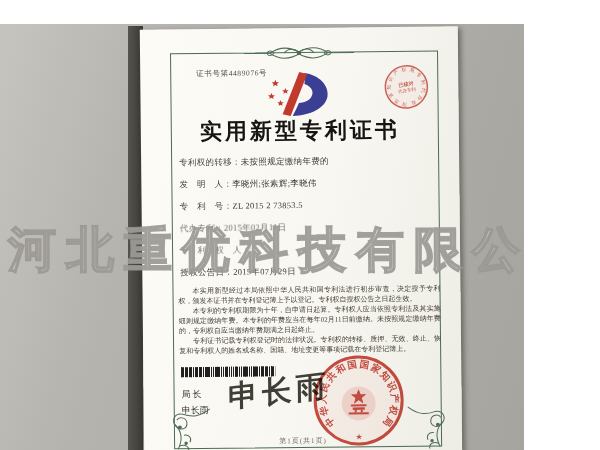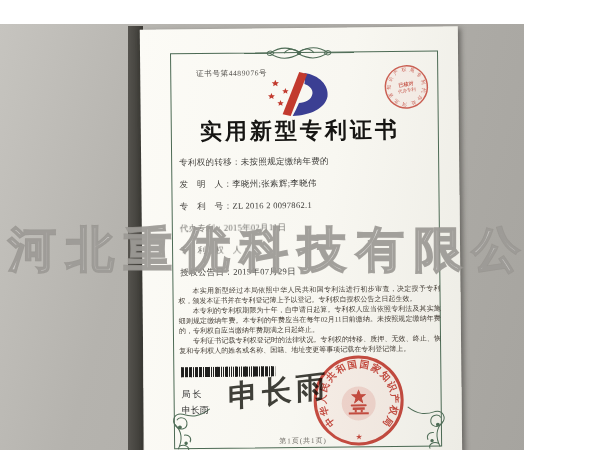--- a/index.html
+++ b/index.html
@@ -154,21 +154,21 @@
     <div class="title">实用新型专利证书</div>
 
     <div class="fields">
       <div class="field-row">
         <span class="lbl">专利权的转移：</span><span>未按照规定缴纳年费的</span>
       </div>
       <div class="field-row">
         <span class="lbl">发　明　人：</span><span>李晓州;张素辉;李晓伟</span>
       </div>
       <div class="field-row">
-        <span class="lbl">专　利　号：</span><span>ZL 2016 2 0097862.1</span>
+        <span class="lbl">专　利　号：</span><span>ZL 2015 2 73853.5</span>
       </div>
       <div class="field-row obscured">
         <span class="lbl">代办专利：</span><span>2015年02月11日</span>
       </div>
       <div class="field-row obscured">
         <span class="lbl">专　利　权　人：</span><span></span>
       </div>
       <div class="field-row">
         <span class="lbl">授权公告日：</span><span>2015年07月29日</span>
       </div>

